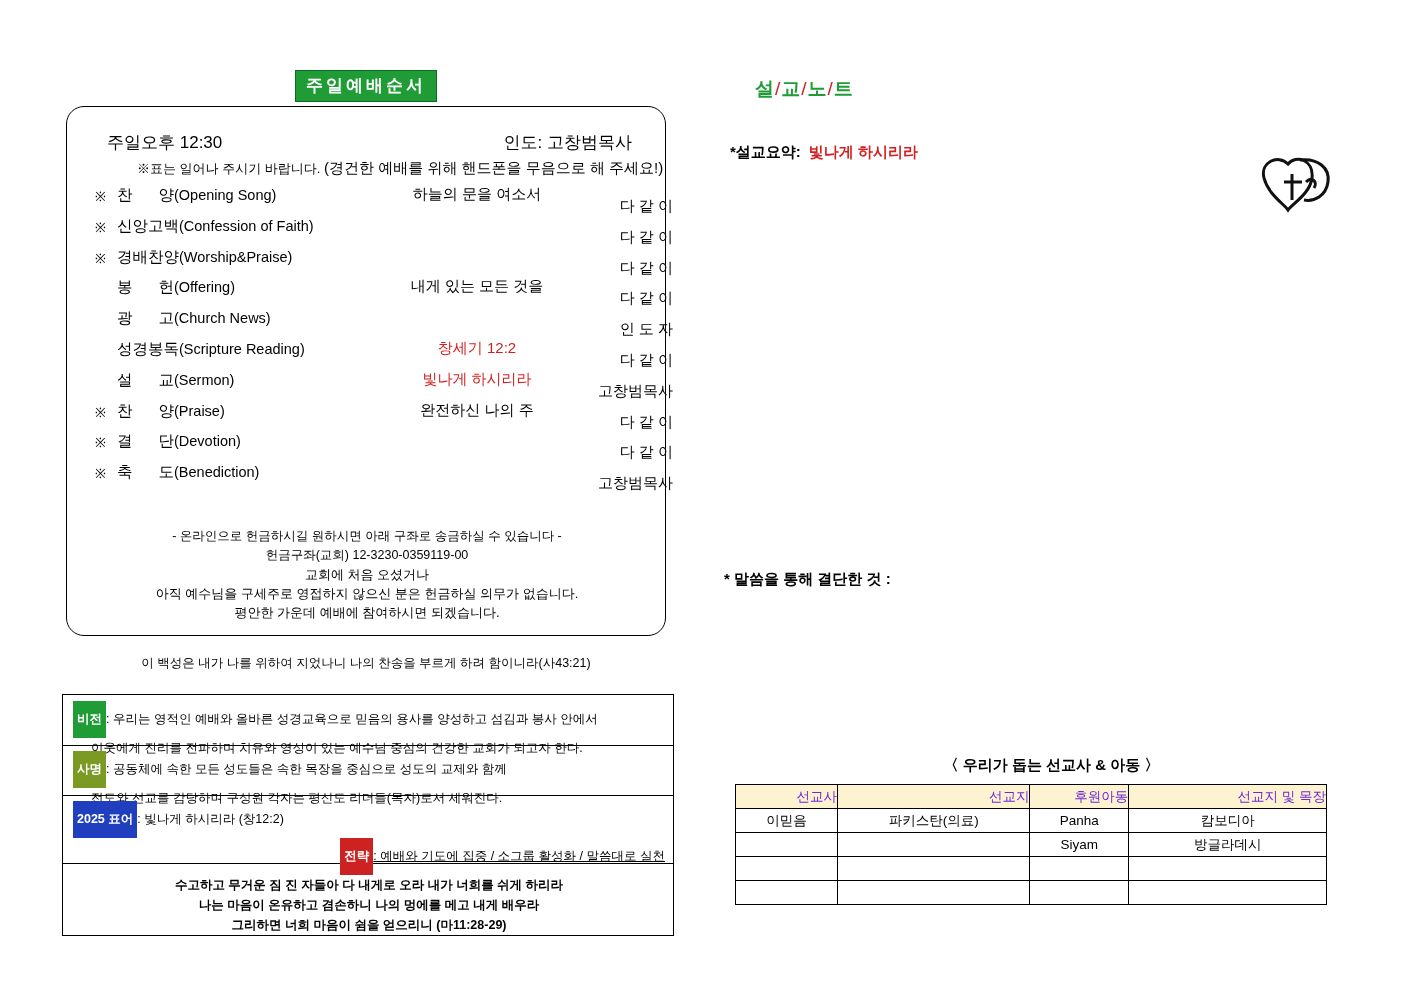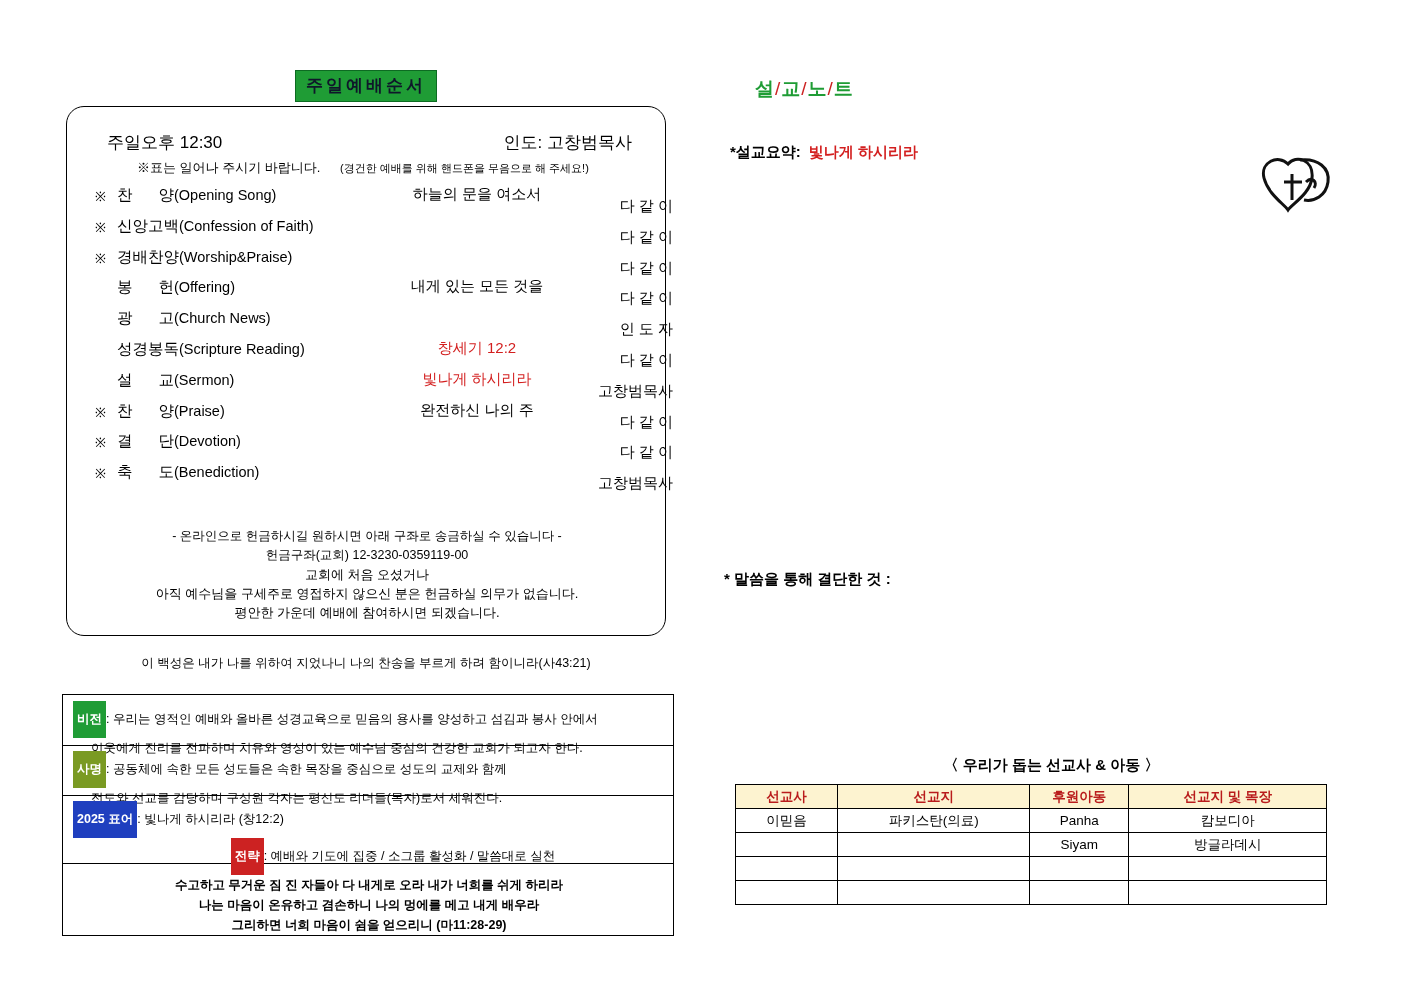--- a/index.html
+++ b/index.html
@@ -27,21 +27,21 @@
     left: 0;
     top: 0;
     width: 700px;
     height: 992px;
   }
   .title-banner {
     position: absolute;
     left: 295px;
     top: 70px;
     background: #1f9c35;
-    color: #0f172a;
+    color: #ffffff;
     font-weight: bold;
     font-size: 17px;
     letter-spacing: 3px;
     padding: 3px 10px 4px 10px;
     border: 1px solid #0d6b22;
   }
   .order-box {
     position: absolute;
     left: 66px;
     top: 106px;
@@ -64,22 +64,21 @@
   .ob-head .guide {
     float: right;
   }
   .ob-note {
     position: absolute;
     left: 70px;
     top: 52px;
     font-size: 13px;
   }
   .ob-note .small {
-    font-size: 11px;
-    margin-left: 16px;
+    font-size: 15px;
   }
   .rows {
     position: absolute;
     left: 28px;
     top: 78px;
     width: 548px;
   }
   .row {
     position: relative;
     height: 30.8px;
@@ -174,21 +173,21 @@
     color: #ffffff;
     font-weight: bold;
     padding: 8px 4px;
     font-size: 12.5px;
   }
   .tag-green { background: #1f9c35; }
   .tag-olive { background: #7a9a23; }
   .tag-blue  { background: #1f3fbf; }
   .tag-red   { background: #cc2222; }
   .indent1 { display: block; padding-left: 18px; }
-  .indent2 { display: block; padding-left: 48px; text-align: center; }
+  .indent2 { display: block; padding-left: 48px; text-align: right; text-decoration: underline; }
   .vm-bottom {
     position: absolute;
     left: 0;
     width: 612px;
     text-align: center;
     font-size: 12.5px;
     line-height: 20px;
     font-weight: bold;
   }
 
@@ -254,22 +253,23 @@
     font-size: 13.5px;
   }
   table.miss th, table.miss td {
     border: 1px solid #000;
     height: 23px;
     text-align: center;
     padding: 0;
   }
   table.miss th {
     background: #fdf3d0;
-    color: #b91c1c;
-    font-weight: bold;
+    color: #6d28d9;
+    font-weight: normal;
+    text-align: right;
   }
   table.miss td.c1 { width: 95px; }
   table.miss td.c2 { width: 180px; }
   table.miss td.c3 { width: 92px; }
   table.miss td.c4 { width: 185px; }
 </style>
 </head>
 <body>
 
 <div class="page">

